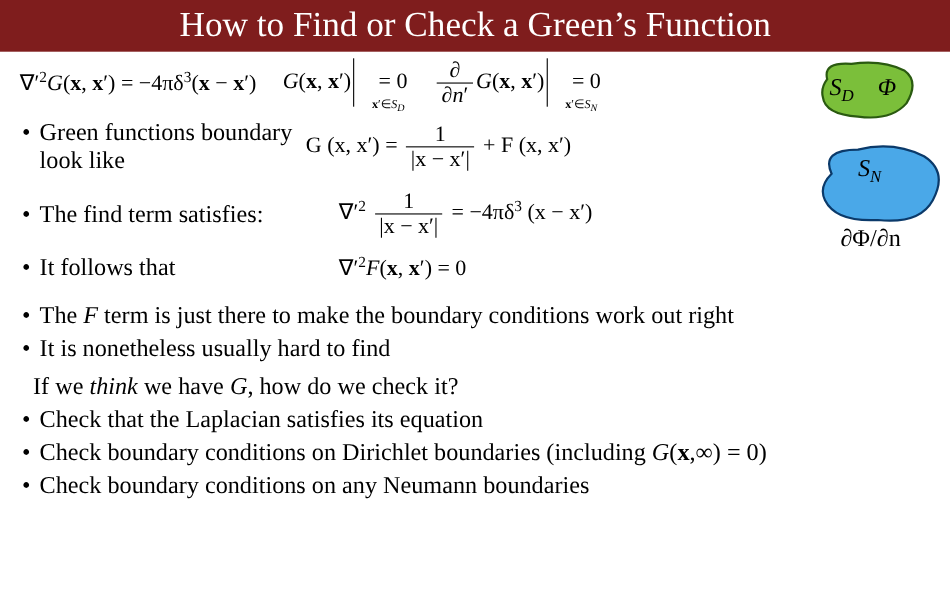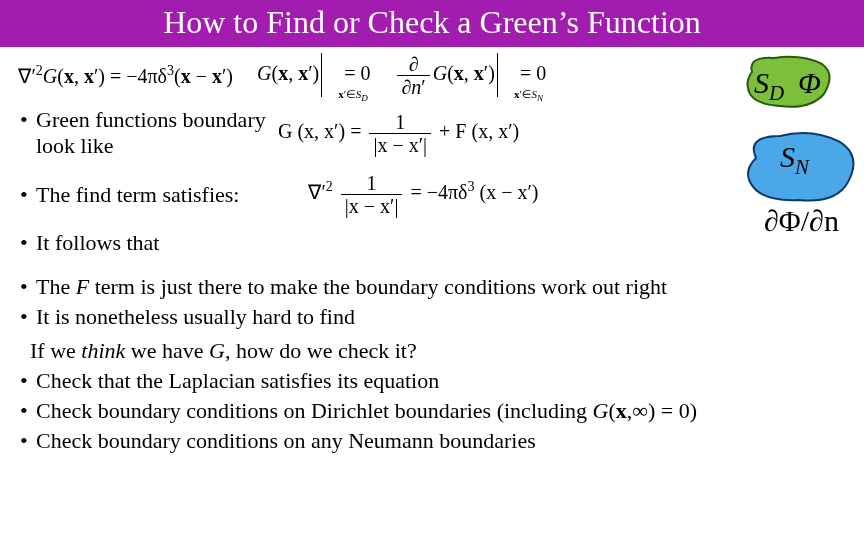--- a/index.html
+++ b/index.html
@@ -5,21 +5,21 @@
   * { margin: 0; padding: 0; box-sizing: border-box; }
   body {
     width: 864px;
     height: 540px;
     font-family: "Times New Roman", Times, serif;
     background: #fff;
     position: relative;
     overflow: hidden;
   }
   .title-bar {
-    background: #a21caf;
+    background: #7f1d1d;
     color: #fff;
     font-size: 32px;
     padding: 4px 0 6px 0;
     text-align: center;
     font-family: "Times New Roman", Times, serif;
   }
   .content {
     padding: 6px 18px 0 18px;
     position: relative;
   }
@@ -52,21 +52,21 @@
     height: 58px;
   }
   .blob2 {
     position: absolute;
     top: 128px;
     right: 4px;
     width: 120px;
     height: 78px;
   }
   .blob-label {
-    font-size: 30px;
+    font-size: 22px;
     font-style: italic;
     position: absolute;
     text-align: center;
   }
   .eq-block {
     font-size: 20px;
     display: inline-block;
     vertical-align: middle;
   }
   .frac {
@@ -131,20 +131,23 @@
     </span>
   </div>
 
   <div class="section-gap"></div>
 
   <div class="row-flex">
     <div class="bullet-line left-txt-wide">
       <span class="dot">•</span>
       <span class="btxt">It follows that</span>
     </div>
+    <span class="eq-block">
+      ∇′<span class="sup">2</span><i>F</i>(<b>x</b>, <b>x</b>′) = 0
+    </span>
   </div>
 
   <div class="section-gap"></div>
 
   <div class="bullet-line">
     <span class="dot">•</span>
     <span class="btxt">The <i>F</i> term is just there to make the boundary conditions work out right</span>
   </div>
   <div class="bullet-line">
     <span class="dot">•</span>

